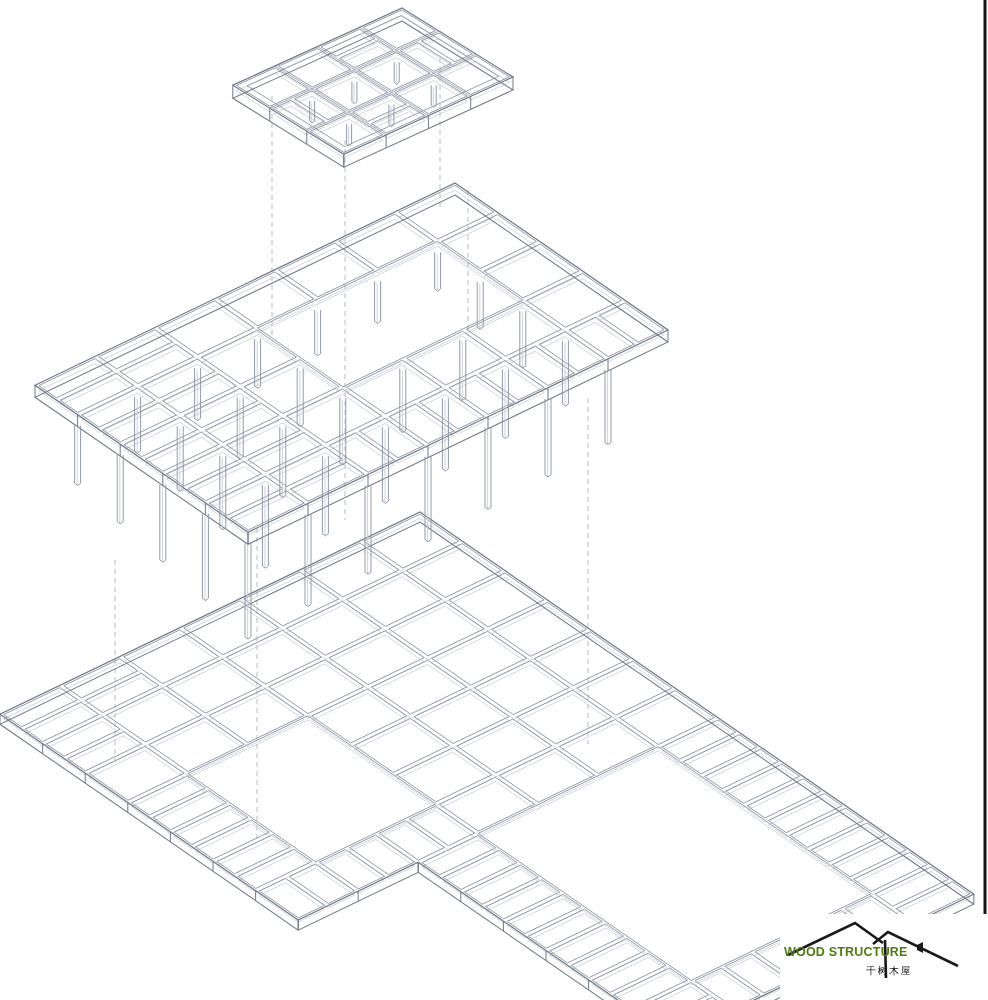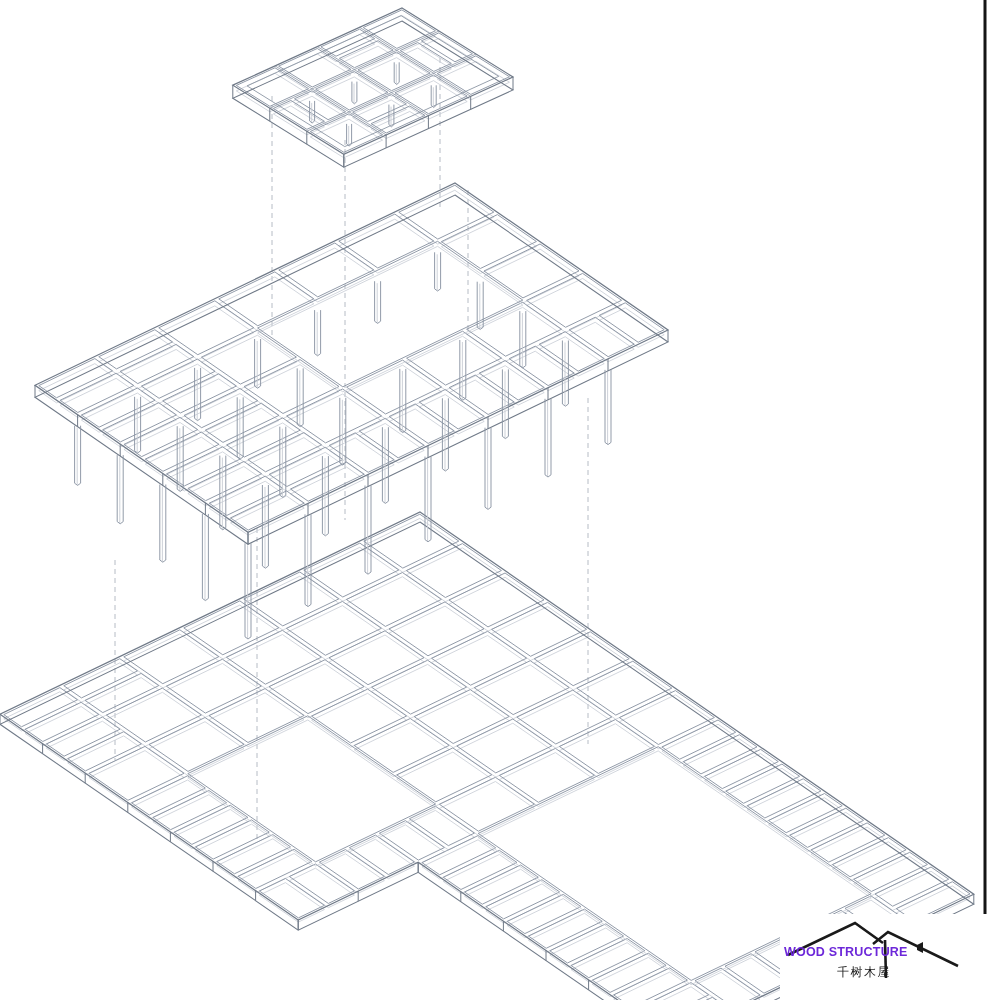--- a/index.html
+++ b/index.html
@@ -1,23 +1,23 @@
 <!DOCTYPE html>
 <html><head>
 <meta charset="utf-8">
 <style>
   html,body{margin:0;padding:0;background:#e8e8e8;font-family:"Liberation Sans",sans-serif;}
   .stage{position:relative;width:988px;height:1000px;background:#ffffff;overflow:hidden;margin:0 auto;}
   .stage svg.axo{position:absolute;left:0;top:0;}
   .logo-box{position:absolute;left:780px;top:914px;width:208px;height:86px;background:#ffffff;}
   .logo-box svg{position:absolute;left:0;top:0;}
   .logo-en{position:absolute;left:4px;top:31px;width:104px;text-align:center;
-           font-size:12.5px;font-weight:bold;color:#6d28d9;letter-spacing:0.2px;white-space:nowrap;}
-  .logo-zh{position:absolute;left:36px;top:50px;width:96px;text-align:center;
-           font-size:12px;color:#1a1a1a;letter-spacing:1.5px;white-space:nowrap;}
+           font-size:12.5px;font-weight:bold;color:#4d7c0f;letter-spacing:0.2px;white-space:nowrap;}
+  .logo-zh{position:absolute;left:61px;top:50px;width:96px;text-align:center;
+           font-size:10px;color:#1a1a1a;letter-spacing:1.5px;white-space:nowrap;}
 </style>
 </head>
 <body>
 
 <div class="stage">
   <svg id="axo" class="axo" width="988" height="1000" viewBox="0 0 988 1000">
       <g>
         <line x1="272" y1="96" x2="272" y2="335" stroke="#b6bcc5" stroke-width="1" stroke-dasharray="5 4"></line>
         <line x1="345" y1="140" x2="345" y2="520" stroke="#b6bcc5" stroke-width="1" stroke-dasharray="5 4"></line>
         <line x1="440" y1="58" x2="440" y2="210" stroke="#b6bcc5" stroke-width="1" stroke-dasharray="5 4"></line>

